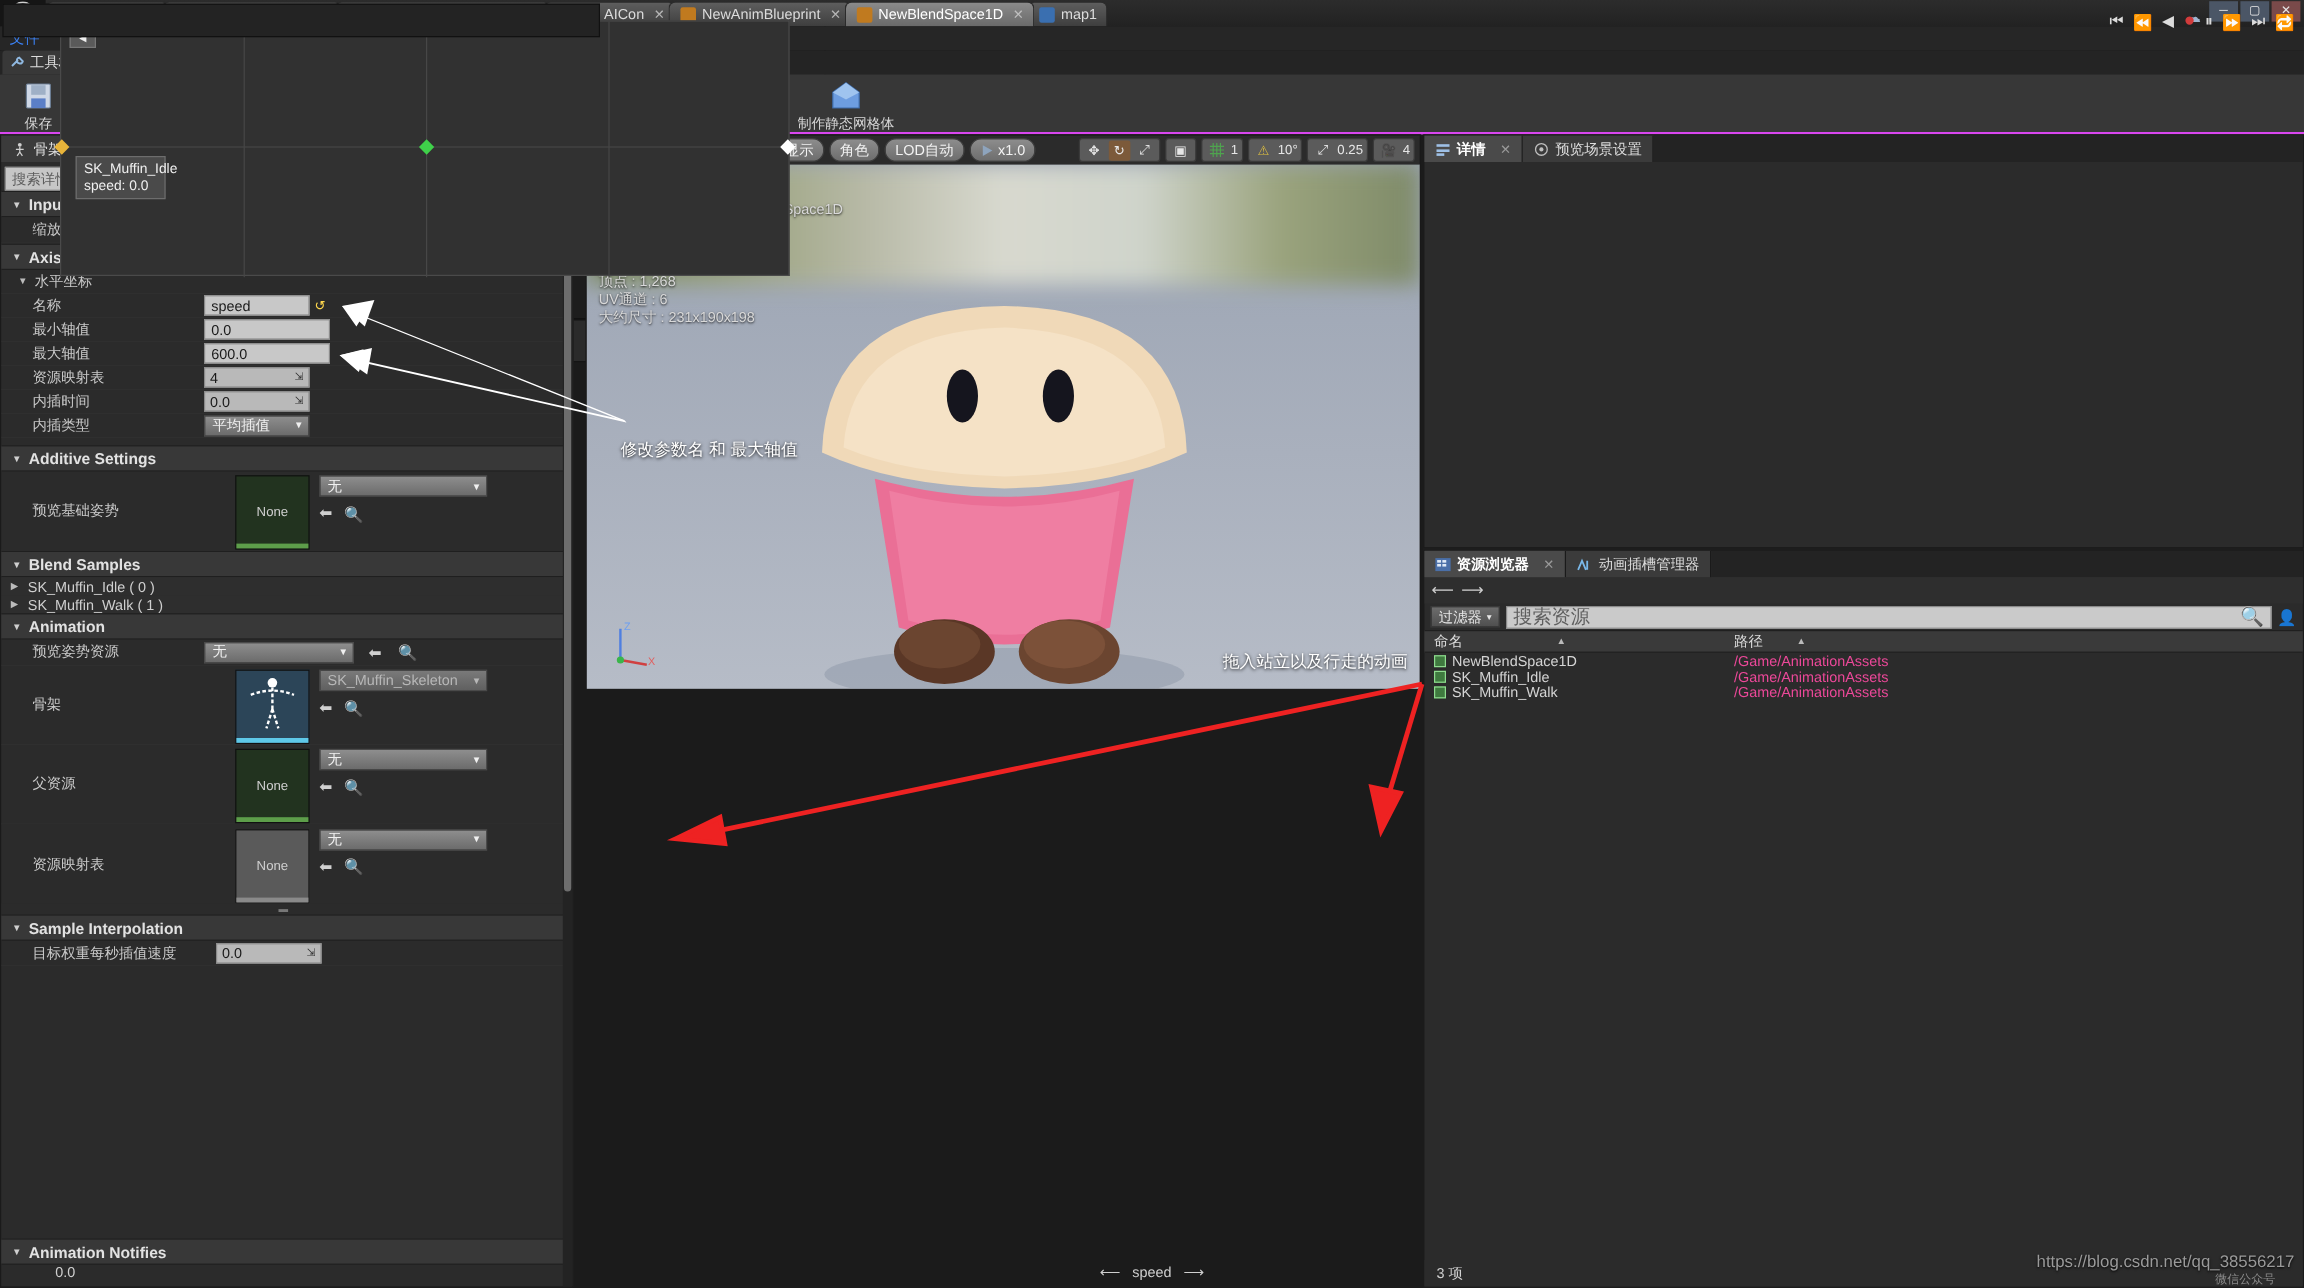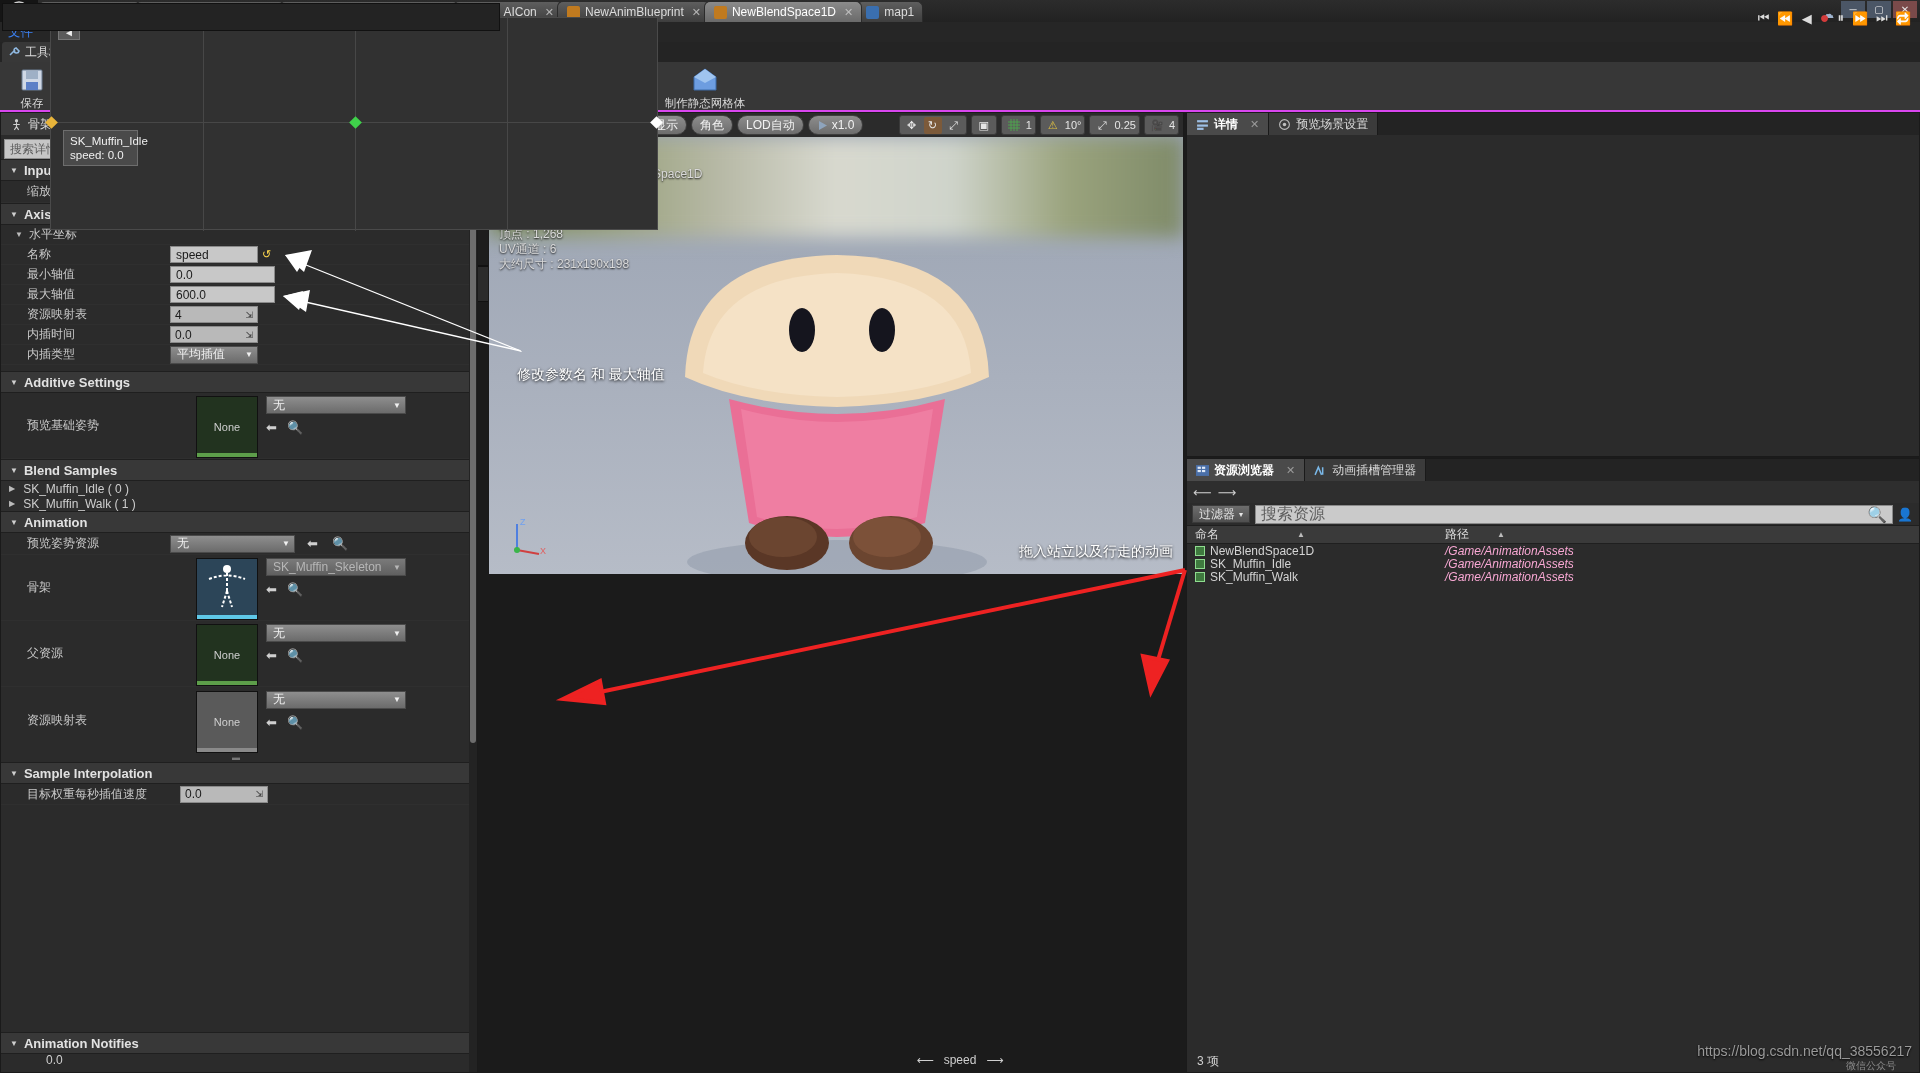--- a/index.html
+++ b/index.html
@@ -162,21 +162,21 @@
     display:flex; align-items:center; gap:4px; padding:0 6px; color:#e6e6e6; font-size:12px; }
   .absearch { flex:1; height:19px; background:#cacaca; border:1px solid #8a8a8a; display:flex;
     align-items:center; padding:0 5px; color:#5f5f5f; font-size:16px; }
   .colhdr { height:19px; background:#3a3a3a; display:flex; align-items:center;
     border-top:1px solid #1f1f1f; border-bottom:1px solid #1f1f1f; font-size:12px; color:#dcdcdc; }
   .colhdr .c1 { width:250px; padding-left:8px; position:relative; }
   .colhdr .c2 { flex:1; padding-left:8px; position:relative; }
   .sortcar { position:absolute; left:110px; top:4px; font-size:8px; color:#bbb; }
   .abrow { height:13px; display:flex; align-items:center; font-size:12px; color:#d4d4d4; }
   .abrow .c1 { width:250px; padding-left:8px; display:flex; align-items:center; gap:5px; }
-  .abrow .c2 { flex:1; padding-left:8px; color:#f9a8d4;font-style:italic; }
+  .abrow .c2 { flex:1; padding-left:8px; color:#ec4899; }
   .assetico { width:10px; height:10px; background:#3f7a3f; border:1px solid #8fdc8f; }
   .abfooter { position:absolute; left:0; bottom:0; width:100%; height:22px; display:flex;
     align-items:center; padding-left:10px; font-size:12px; color:#cfcfcf; background:#2b2b2b; }
 
   
   .annots { position:absolute; left:0; top:0; width:1920px; height:1073px; pointer-events:none; }
   .watermark { position:absolute; right:8px; bottom:14px; font-size:14px; color:#9a9a9a;
      text-shadow:0 1px 2px #000; }
   .wmsmall { position:absolute; right:24px; bottom:0px; font-size:10px; color:#8a8a8a; }
 </style>

